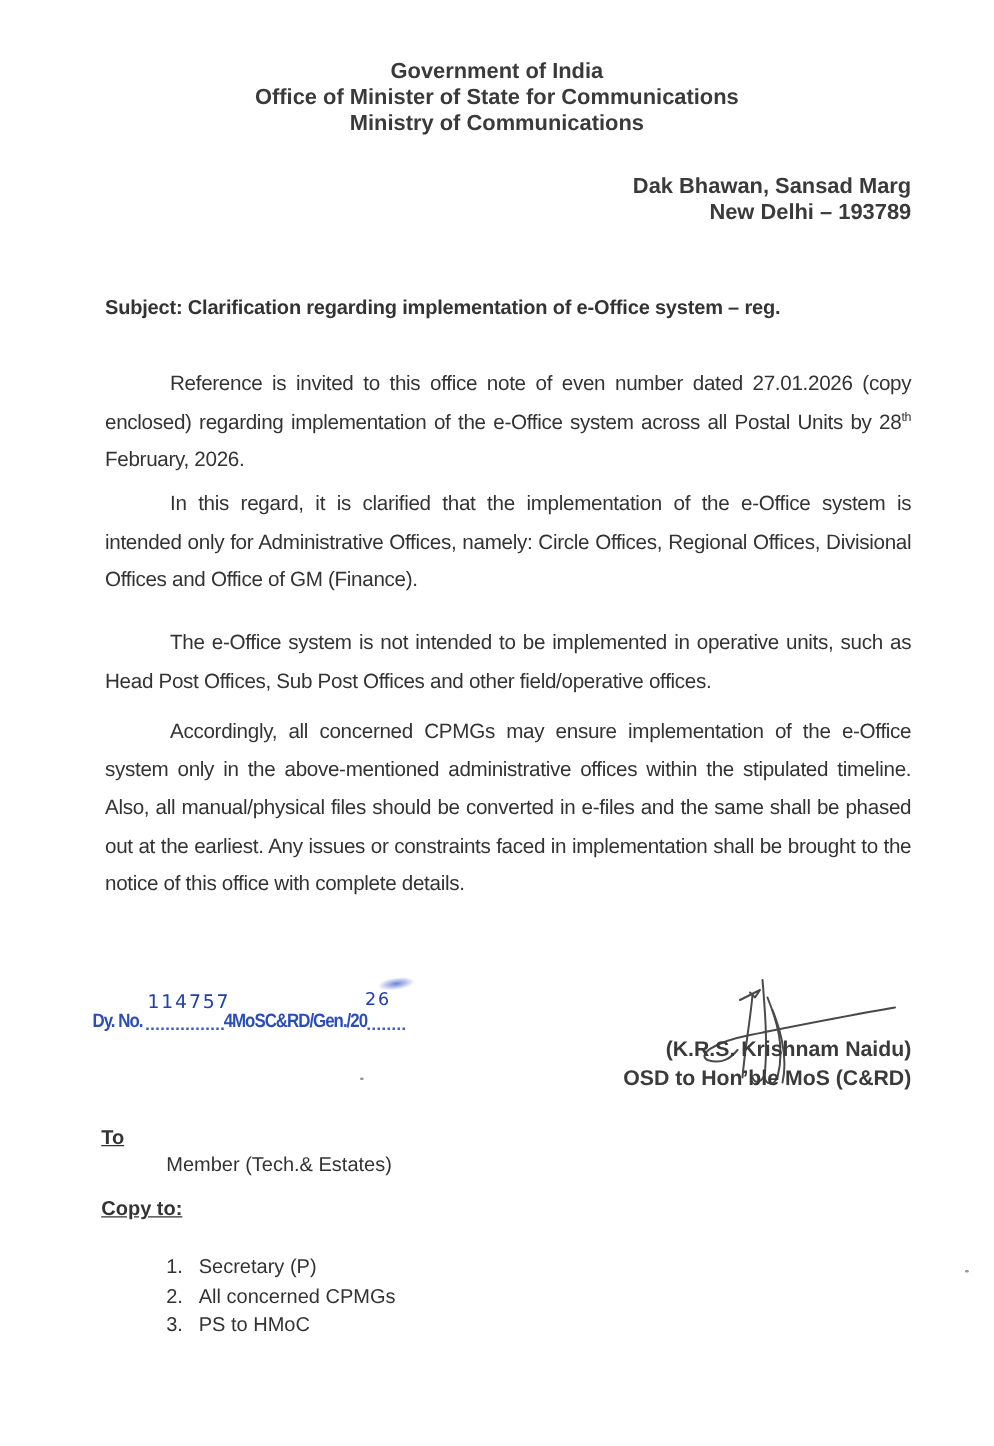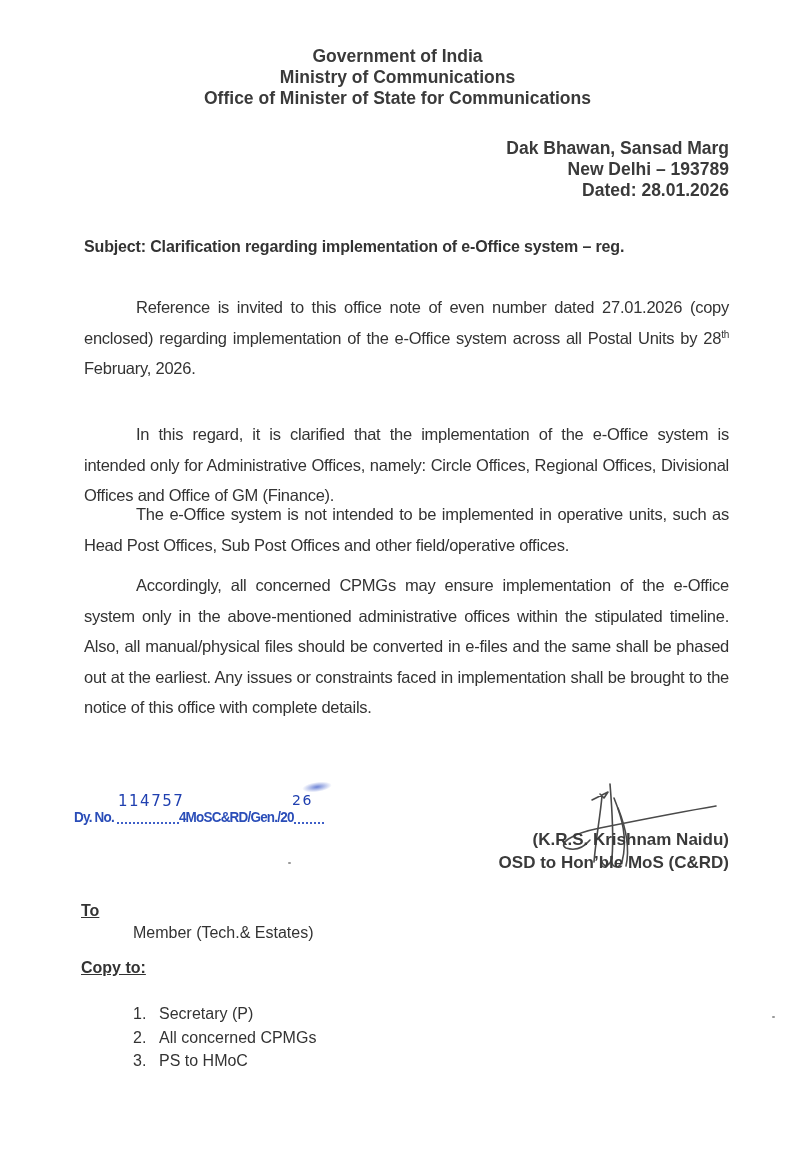--- a/index.html
+++ b/index.html
@@ -9,21 +9,21 @@
   .header { position: absolute; left: 0; width: 795px; top: 46px; text-align: center; font-weight: bold; font-size: 17.5px; line-height: 21px; color: #3a3a3a; }
   .header div { white-space: nowrap; }
 
   .address { position: absolute; right: 66px; top: 138px; text-align: right; font-weight: bold; font-size: 17.5px; line-height: 21px; color: #3a3a3a; margin-left: 28px; }
 
   .subject { position: absolute; left: 84px; top: 238px; font-weight: bold; font-size: 16px; color: #333; white-space: nowrap; letter-spacing: -0.15px; }
 
   .para { position: absolute; left: 84px; width: 645px; font-size: 16.5px; line-height: 30.5px; text-align: justify; color: #333; letter-spacing: -0.25px; }
   .para .indent { display: inline-block; width: 52px; }
   .p1 { top: 292px; }
-  .p2 { top: 419px; }
+  .p2 { top: 388px; }
   .p3 { top: 499px; }
   .p4 { top: 570px; }
   sup { font-size: 10px; line-height: 0; vertical-align: super; }
 
   .stamp { position: absolute; left: 74px; top: 790px; color: #2a4db8; font-family: "Liberation Sans", sans-serif; }
   .stamp-row { position: relative; height: 34px; display: flex; align-items: flex-end; white-space: nowrap; }
   .stamp-label { font-weight: bold; font-size: 13.5px; letter-spacing: -0.8px; transform: scaleY(1.15); }
   .stamp-dots { border-bottom: 2px dotted #3e5fc8; display: inline-block; height: 16px; }
   .stamp-hand { position: absolute; font-family: "DejaVu Sans", sans-serif; font-size: 15px; color: #2040b0; letter-spacing: 1.5px; }
   .stamp-ref { font-weight: bold; font-size: 13.5px; letter-spacing: -0.8px; transform: scaleY(1.15); display: inline-block; }
@@ -41,28 +41,27 @@
 
   .speck { position: absolute; width: 3px; height: 2px; background: #999; border-radius: 1px; }
 </style>
 </head>
 <body>
 
 <div class="page">
 
   <div class="header">
     <div>Government of India</div>
+    <div>Office of Minister of State for Communications</div>
     <div>Ministry of Communications</div>
-    <div>Office of Minister of State for Communications</div>
   </div>
 
   <div class="address">
     <div>Dak Bhawan, Sansad Marg</div>
     <div>New Delhi – 193789</div>
-    <div>Dated: 28.01.2026</div>
   </div>
 
   <div class="subject">Subject: Clarification regarding implementation of e-Office system – reg.</div>
 
   <div class="para p1"><span class="indent"></span><span>Reference is invited to this office note of even number dated 27.01.2026 (copy enclosed) regarding implementation of the e-Office system across all Postal Units by 28</span><sup>th</sup><span> February, 2026.</span></div>
 
   <div class="para p2"><span class="indent"></span><span>In this regard, it is clarified that the implementation of the e-Office system is intended only for Administrative Offices, namely: Circle Offices, Regional Offices, Divisional Offices and Office of GM (Finance).</span></div>
 
   <div class="para p3"><span class="indent"></span><span>The e-Office system is not intended to be implemented in operative units, such as Head Post Offices, Sub Post Offices and other field/operative offices.</span></div>
 

